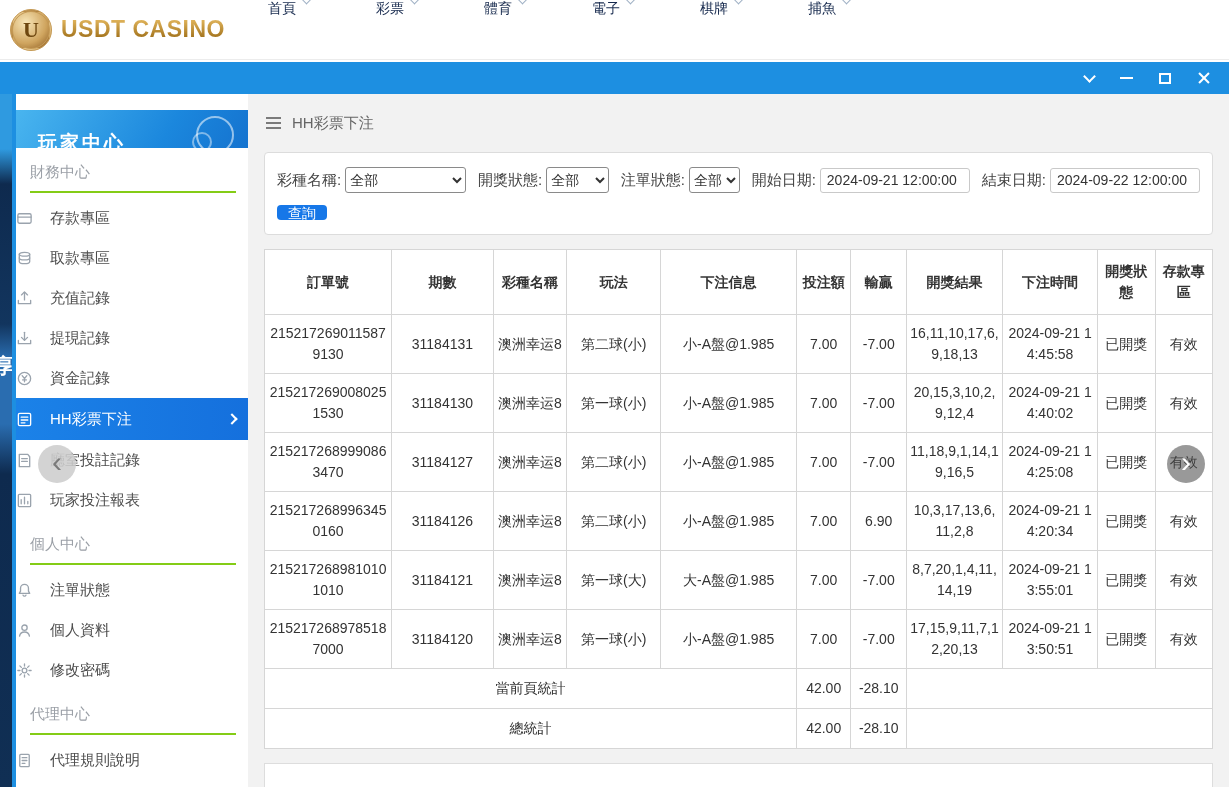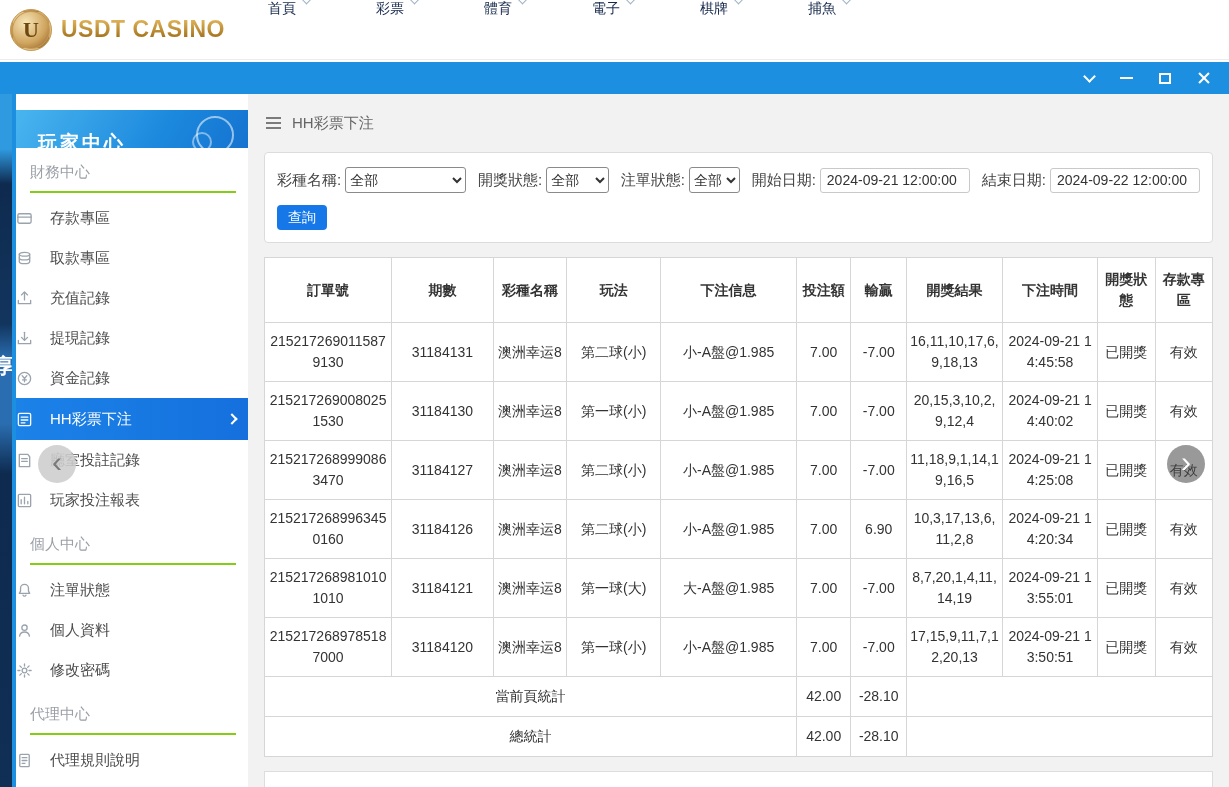--- a/index.html
+++ b/index.html
@@ -56,21 +56,21 @@
   .hamburger { display:inline-block; cursor:pointer; }
   .hamburger i { display:block; width:15px; height:2px; background:#7b7b7b; margin:3px 0; }
 
   .filter-panel { margin:0 16px; background:#fff; border:1px solid #dcdcdc; border-radius:4px; padding:14px 12px 12px; }
   .filter-row { display:flex; align-items:center; font-size:15px; color:#444; white-space:nowrap; }
   .filter-row label { margin-right:4px; }
   .fgap { margin-left:12px; }
   .sel { height:26px; border:1px solid #8a8a8a; border-radius:3px; background:#fff; font-size:14px; color:#333; }
   .sel-lottery { width:124px; } .sel-draw { width:64px; } .sel-order { width:52px; }
   .date-input { height:25px; width:150px; border:1px solid #c9c9c9; border-radius:3px; font-size:14px; color:#333; padding:0 6px; }
-  .search-btn { margin-top:12px; background:#1677e8; color:#fff; border:none; border-radius:4px; height:25px; padding:0 11px; font-size:14px; cursor:pointer; }
+  .search-btn { margin-top:12px; background:#1677e8; color:#fff; border:none; border-radius:4px; height:15px; padding:0 11px; font-size:14px; cursor:pointer; }
 
   .table-panel { margin:14px 16px 9px;border-radius:28px; }
   table { width:100%; border-collapse:collapse; background:#fff; table-layout:fixed; }
   th,td { border:1px solid #d6d6d6; text-align:center; color:#333; word-break:break-all; line-height:1.5; vertical-align:middle; }
   th { font-size:14px; font-weight:bold; padding:11px 1px; }
   td { font-size:14px; padding:8px 3px; }
   tr.summary-row td { padding:9px 3px; }
 
   .footer-panel { margin:14px 16px; background:#fff; border:1px solid #ddd; height:46px; display:flex; align-items:center; justify-content:space-between; padding:0 14px; font-size:15px; color:#555; }
 

